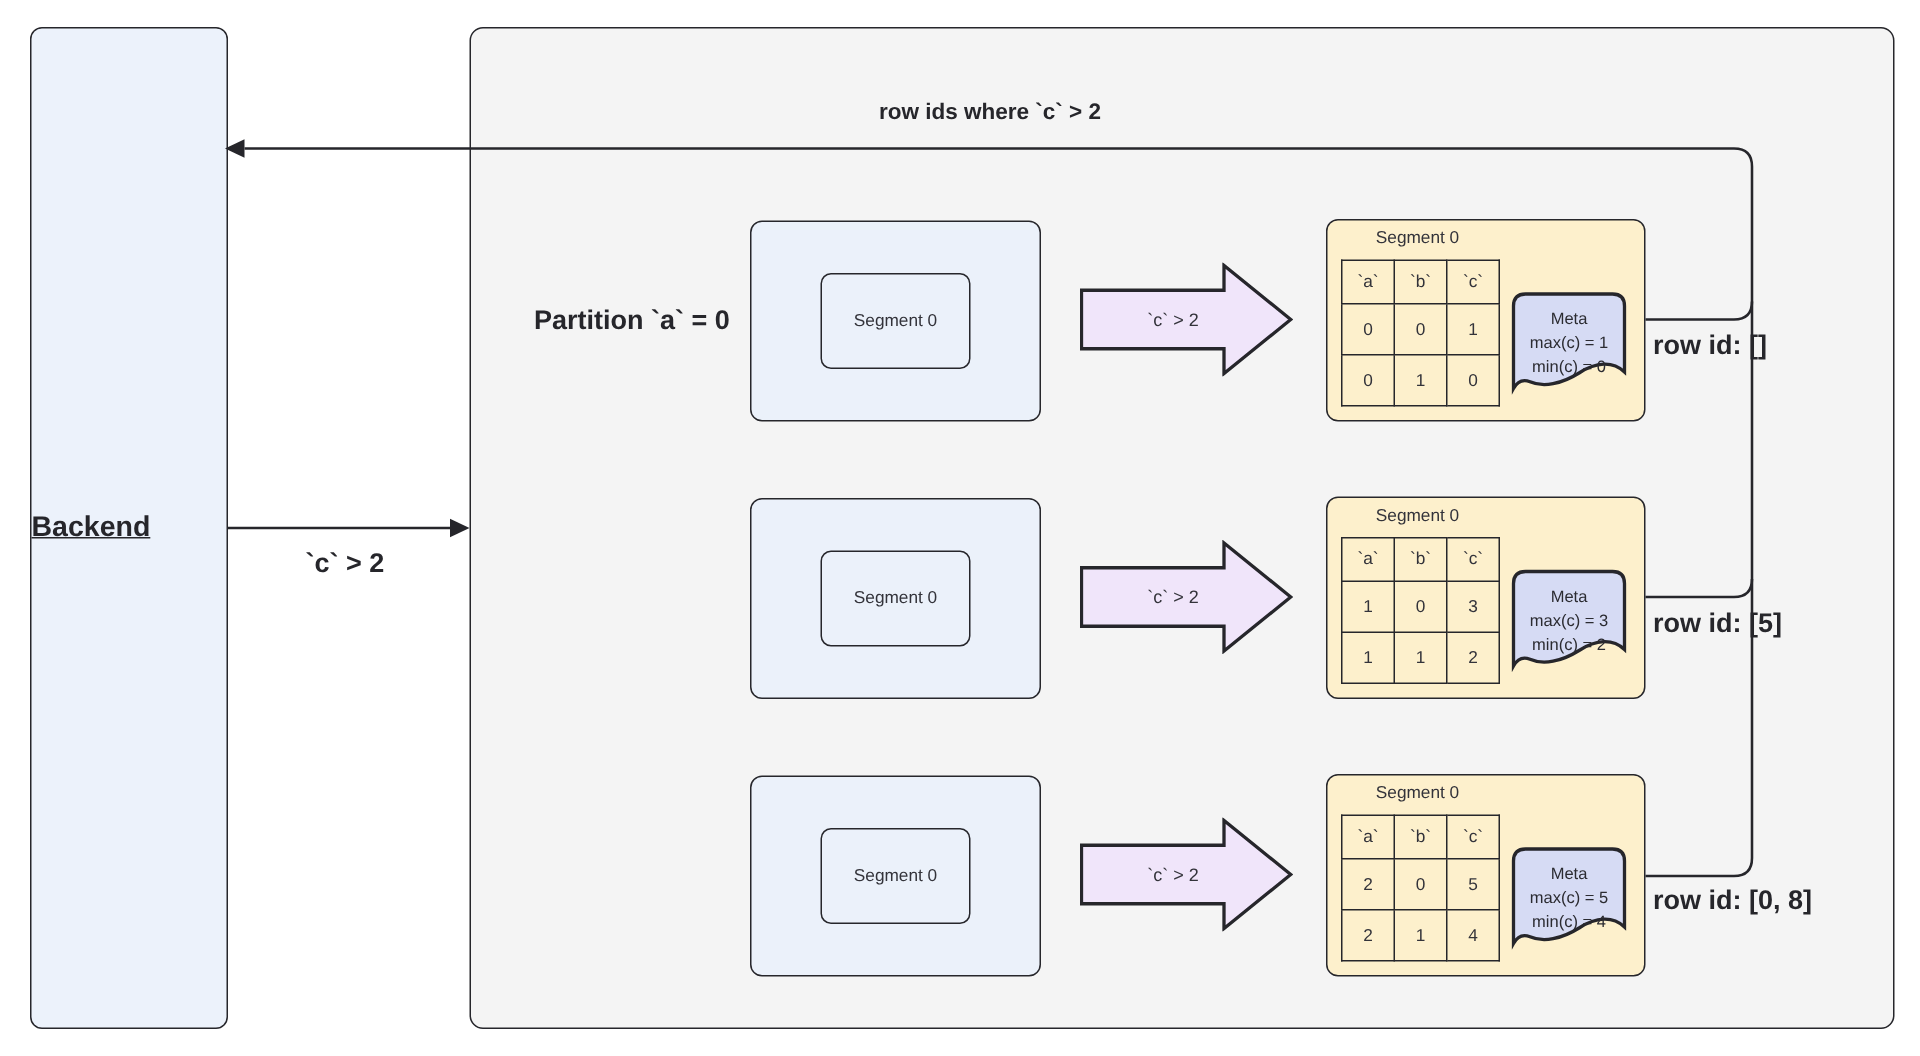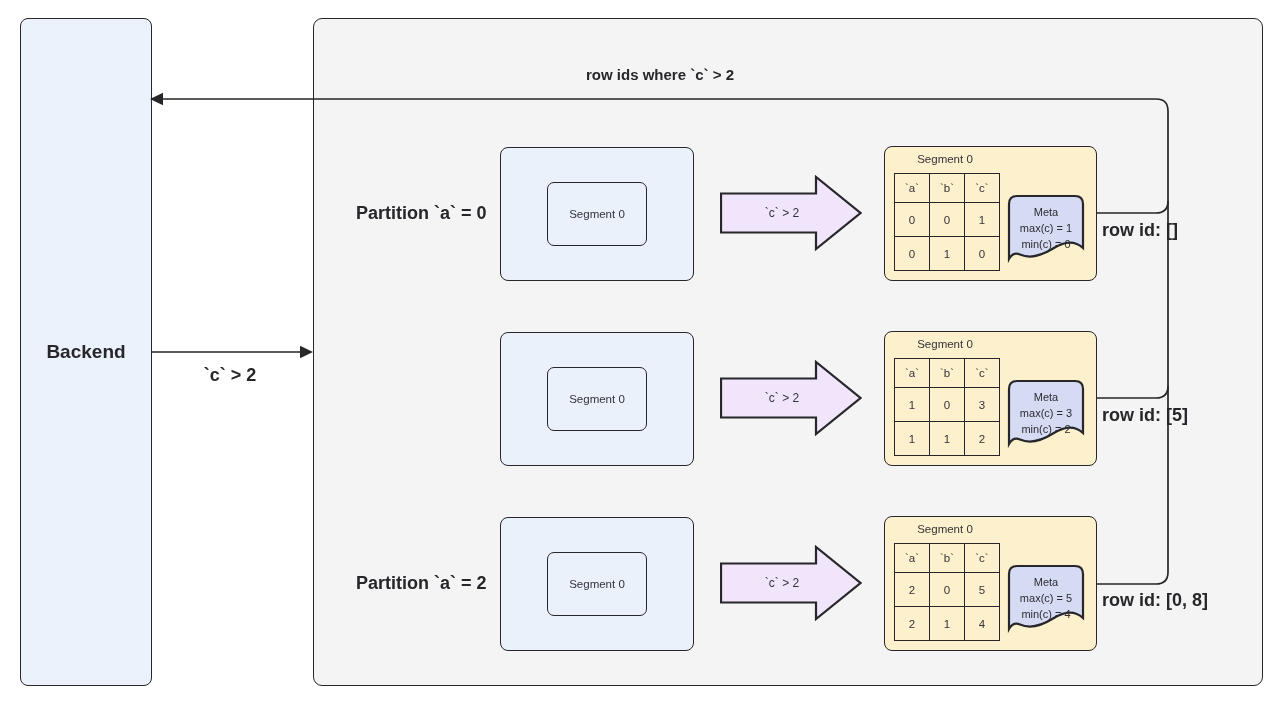--- a/index.html
+++ b/index.html
@@ -2,21 +2,21 @@
 <html><head>
 <meta charset="utf-8">
 <style>
   html,body{margin:0;padding:0;background:#ffffff;}
   .canvas{position:relative;width:1280px;height:704px;background:#ffffff;overflow:hidden;
           font-family:"Liberation Sans",sans-serif;color:#26262b;}
   .abs{position:absolute;}
 
   
   .backend{left:20px;top:18px;width:130px;height:666px;background:#ecf2fb;
-           border:1.5px solid #26262b;border-radius:8px;display:flex;align-items:center;justify-content:center;}
+           border:1.5px solid #26262b;border-radius:8px;display:flex;align-items:center;justify-content:flex-start;text-decoration:underline;}
   .backend-label{font-size:19px;font-weight:bold;color:#26262b;}
 
   
   .container{left:313px;top:18px;width:948px;height:666px;background:#f4f4f4;
              border:1.5px solid #26262b;border-radius:9px;}
 
   
   .response-label{left:460px;top:66px;width:400px;text-align:center;font-size:15px;font-weight:bold;}
   .request-label{left:160px;top:365px;width:140px;text-align:center;font-size:18px;font-weight:bold;}
 
@@ -139,21 +139,20 @@
         <path d="M5 13 Q5 5 13 5 L71 5 Q79 5 79 13 L79 57 C71 49.5 60 50.5 49 57.5 C37 65 25 67.5 16 63.5 C11 61.5 7.5 63.5 5 68 Z" fill="#d6dbf4" stroke="#26262b" stroke-width="2.2"></path>
         <text x="42" y="25" text-anchor="middle">Meta</text>
         <text x="42" y="41" text-anchor="middle">max(c) = 3</text>
         <text x="42" y="57" text-anchor="middle">min(c) = 2</text>
       </svg>
     </div>
     <div class="rowid">row id: [5]</div>
   </div>
 
   <div class="abs prow prow-2">
-    <div class="partition-label">Partition `a` = 2</div>
     <div class="segment-outer">
       <div class="segment-inner">
         <span>Segment 0</span>
       </div>
     </div>
     <svg class="filter-arrow" width="142" height="76" viewBox="0 0 142 76">
       <polygon points="1,18.5 96,18.5 96,2 140.5,38 96,74 96,57.5 1,57.5" fill="#f0e5fa" stroke="#26262b" stroke-width="2.2"></polygon>
       <text x="62" y="42" text-anchor="middle">`c` &gt; 2</text>
     </svg>
     <div class="card">

